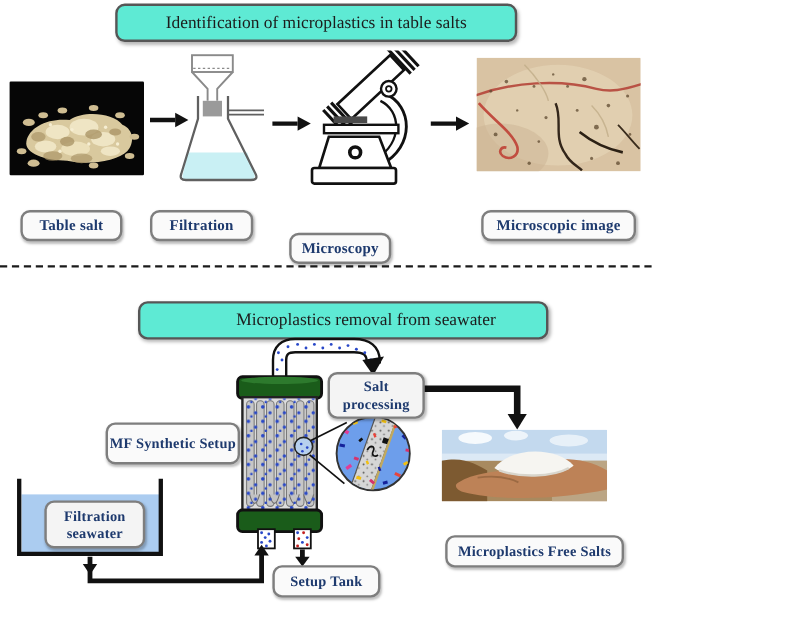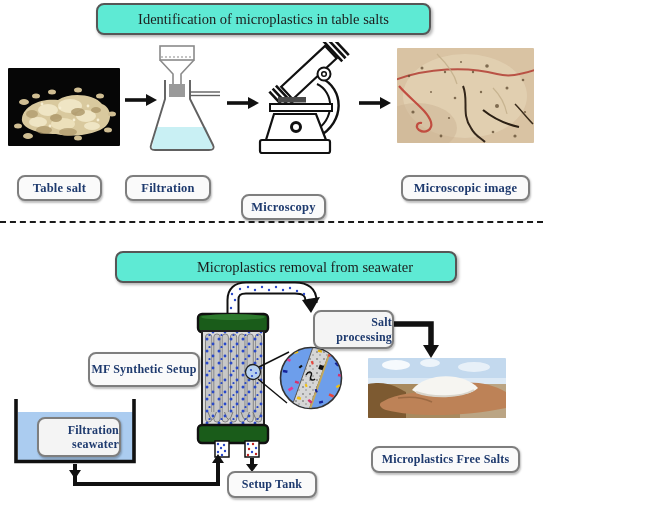--- a/index.html
+++ b/index.html
@@ -11,21 +11,21 @@
   
   .tbox{
     border:2px solid #565656;border-radius:8px;background:#5eead4;
     color:#1c1c1c;font-size:14.5px;display:flex;align-items:center;justify-content:center;
     text-align:center;box-shadow:1.5px 2px 3px rgba(0,0,0,.28);
   }
   
   .obox{
     border:2px solid #7e7e7e;border-radius:8px;background:#fafafa;
     color:#1e3a6e;font-weight:bold;font-size:12.5px;line-height:1.2;
-    display:flex;align-items:center;justify-content:center;text-align:right;
+    display:flex;align-items:center;justify-content:center;text-align:center;
     box-shadow:1px 1.5px 2px rgba(0,0,0,.25);letter-spacing:.2px;
   }
   .obox.small{font-size:12px;}
   .divider{border-top:2px dashed #1a1a1a;height:0;}
   .photo{overflow:hidden;border-radius:1px;}
   svg{display:block;}
 </style>
 </head>
 <body>
 
@@ -329,21 +329,21 @@
       <path d="M138 34 C118 22 92 22 68 30 C50 36 30 34 14 44 C10 46 12 50 18 52 C50 60 100 58 138 50 Z" fill="#bd8257"></path>
       <path d="M30 40 C44 38 56 40 64 44" fill="none" stroke="#9c6a43" stroke-width="1.5"></path>
       <path d="M44 32 C58 14 96 14 110 30 C100 40 58 42 44 32 Z" fill="#f6f5f1"></path>
       <path d="M48 34 C64 40 92 40 106 32" fill="none" stroke="#d8d5cc" stroke-width="2"></path>
     </svg>
   </div>
 
   <div class="abs obox small" style="left:88px;top:352px;width:108px;height:31px;">
     <span>MF Synthetic Setup</span>
   </div>
-  <div class="abs obox small" style="left:273px;top:310px;width:77px;height:35px;background:#f4f4f4;margin-left:40px;">
+  <div class="abs obox small" style="left:273px;top:310px;width:77px;height:35px;background:#f4f4f4;">
     <span>Salt processing</span>
   </div>
   <div class="abs obox small" style="left:37px;top:417px;width:80px;height:36px;background:#f4f4f4;">
     <span>Filtration seawater</span>
   </div>
   <div class="abs obox small" style="left:371px;top:446px;width:145px;height:23px;">
     <span>Microplastics Free Salts</span>
   </div>
   <div class="abs obox small" style="left:227px;top:471px;width:86px;height:23px;">
     <span>Setup Tank</span>

